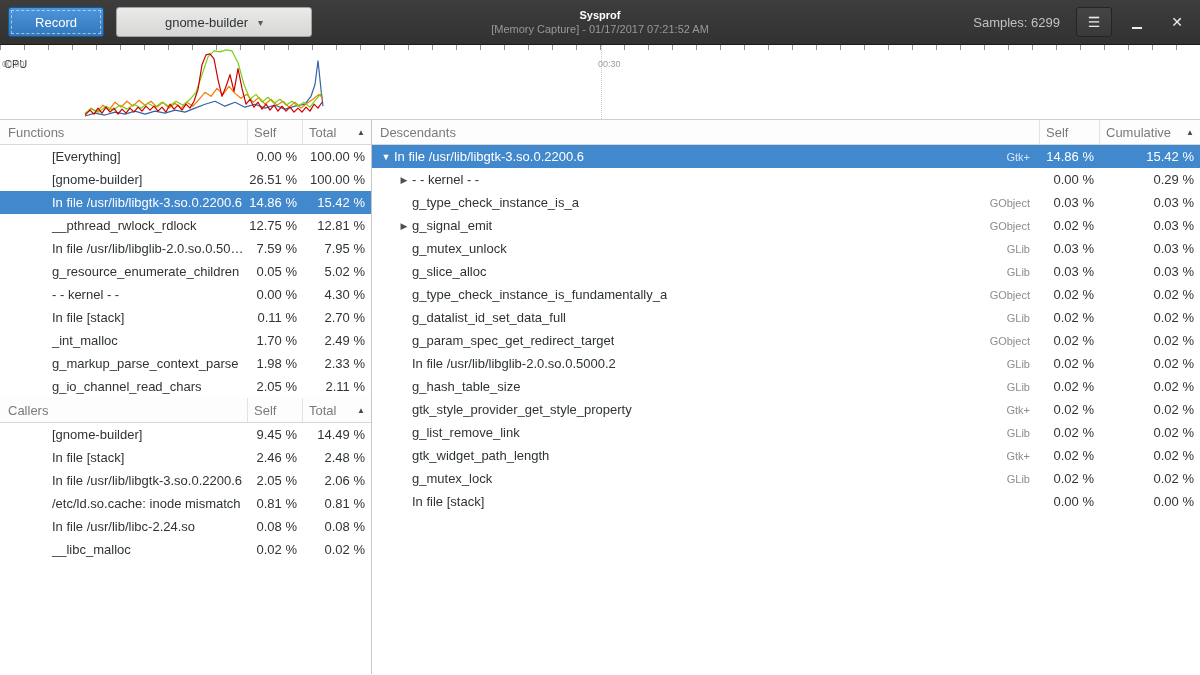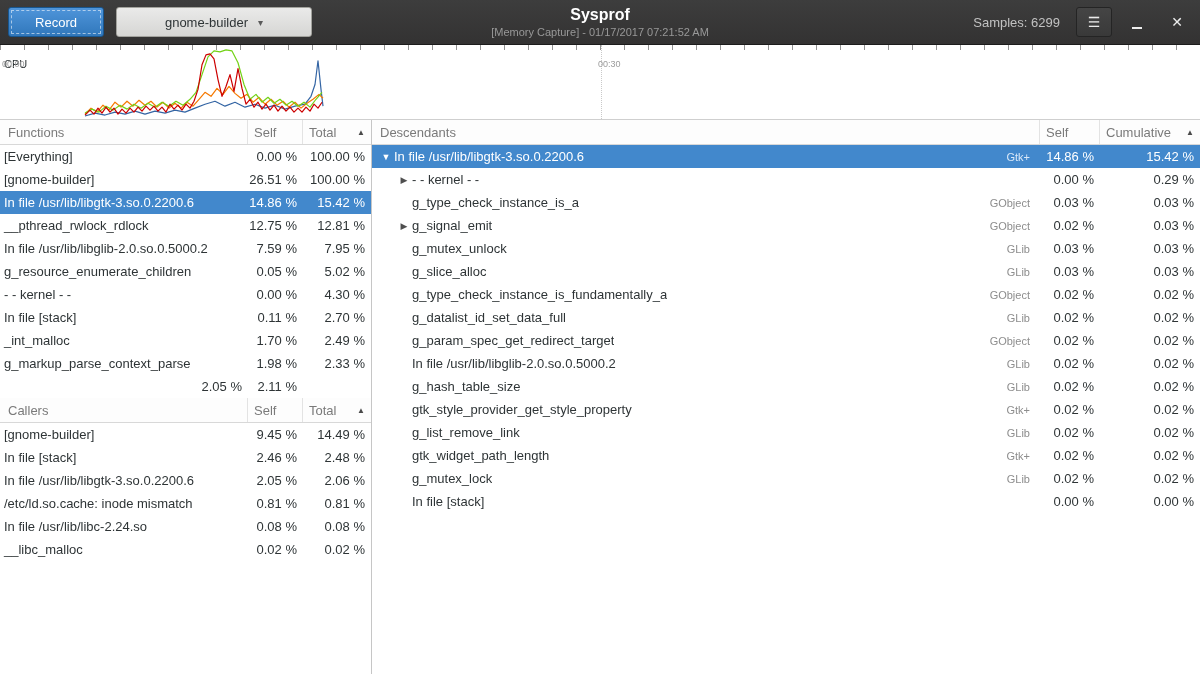--- a/index.html
+++ b/index.html
@@ -12,21 +12,21 @@
   .btn-record { width:96px; height:30px; flex:none;
     background:linear-gradient(to bottom,#4f95da,#3077bb); border:1px solid #18568f; border-radius:3px;
     color:#fff; font-size:13px; font-family:inherit; cursor:pointer;
     outline:1px dashed rgba(255,255,255,.55); outline-offset:-4px; }
   .combo { margin-left:12px; width:196px; height:30px; flex:none;
     background:linear-gradient(to bottom,#eaeae9,#d6d6d4); border:1px solid #a2a29d; border-radius:3px;
     display:flex; align-items:center; justify-content:center; gap:10px; color:#2e3436; cursor:pointer; }
   .combo .arrow { color:#5a5a5a; font-size:10px; }
   .title-block { position:absolute; left:50%; top:0; height:100%; transform:translateX(-50%);
     display:flex; flex-direction:column; align-items:center; justify-content:center; pointer-events:none; }
-  .title { color:#ffffff; font-weight:bold; font-size:16px; }
+  .title { color:#ffffff; font-weight:bold; font-size:11px; }
   .subtitle { color:#989898; font-size:11px; margin-top:2px; }
   .header-right { margin-left:auto; display:flex; align-items:center; gap:10px; }
   .samples { color:#c2c2c2; font-size:13px; margin-right:6px; }
   .btn-menu { width:36px; height:30px; background:linear-gradient(to bottom,#454545,#393939);
     border:1px solid #242424; border-radius:3px; color:#eaeaea; font-size:14px; cursor:pointer; }
   .win-btn { width:30px; height:30px; background:transparent; border:none; color:#ededed;
     font-size:14px; display:flex; align-items:center; justify-content:center; cursor:pointer; }
   .min-glyph { display:block; width:10px; height:2px; background:#ededed; margin-top:11px; }
 
   
@@ -52,21 +52,21 @@
     overflow:hidden; white-space:nowrap; cursor:pointer; }
   .thead .cell:last-child { border-right:none; }
   .thead .cell.namecol { padding-left:8px; }
   .sort-arrow { margin-left:auto; font-size:8px; color:#4a4a4a; }
 
   .rows { flex:none; }
   .trow { display:grid; height:23px; align-items:center; cursor:default; }
   .fn-grid-row { grid-template-columns:1fr 55px 68px; }
   .desc-grid-row { grid-template-columns:1fr 60px 100px; }
   .trow .cell { overflow:hidden; white-space:nowrap; }
-  .trow .namecell { padding-left:4px; text-overflow:ellipsis; }
+  .trow .namecell { padding-left:16px; text-overflow:ellipsis;margin-left:36px; }
   .trow .num { text-align:right; padding-right:6px; }
   .trow.selected { background:#4288cc; color:#fff; }
 
   .tree { display:flex; align-items:center; overflow:hidden; padding-left:0; }
   .indent { flex:none; display:inline-block; height:1px; }
   .expander { flex:none; width:16px; text-align:center; font-size:9px; color:#4f4f4f; cursor:pointer; }
   .trow.selected .expander { color:#fff; }
   .fn { white-space:nowrap; overflow:hidden; text-overflow:ellipsis; }
   .cat { margin-left:auto; flex:none; padding-left:10px; padding-right:10px; font-size:11px; color:#8d8d8d; }
   .trow.selected .cat { color:#d9e8f8; }
@@ -172,20 +172,21 @@
           <div class="cell namecell">_int_malloc</div>
           <div class="cell num">1.70 %</div>
           <div class="cell num">2.49 %</div>
         </div>
         <div class="trow fn-grid-row">
           <div class="cell namecell">g_markup_parse_context_parse</div>
           <div class="cell num">1.98 %</div>
           <div class="cell num">2.33 %</div>
         </div>
         <div class="trow fn-grid-row">
+          <div class="cell namecell">g_io_channel_read_chars</div>
           <div class="cell num">2.05 %</div>
           <div class="cell num">2.11 %</div>
         </div>
       </div>
 
     <div class="thead fn-grid">
       <div class="cell namecol">
         <span>Callers</span>
       </div>
       <div class="cell">

